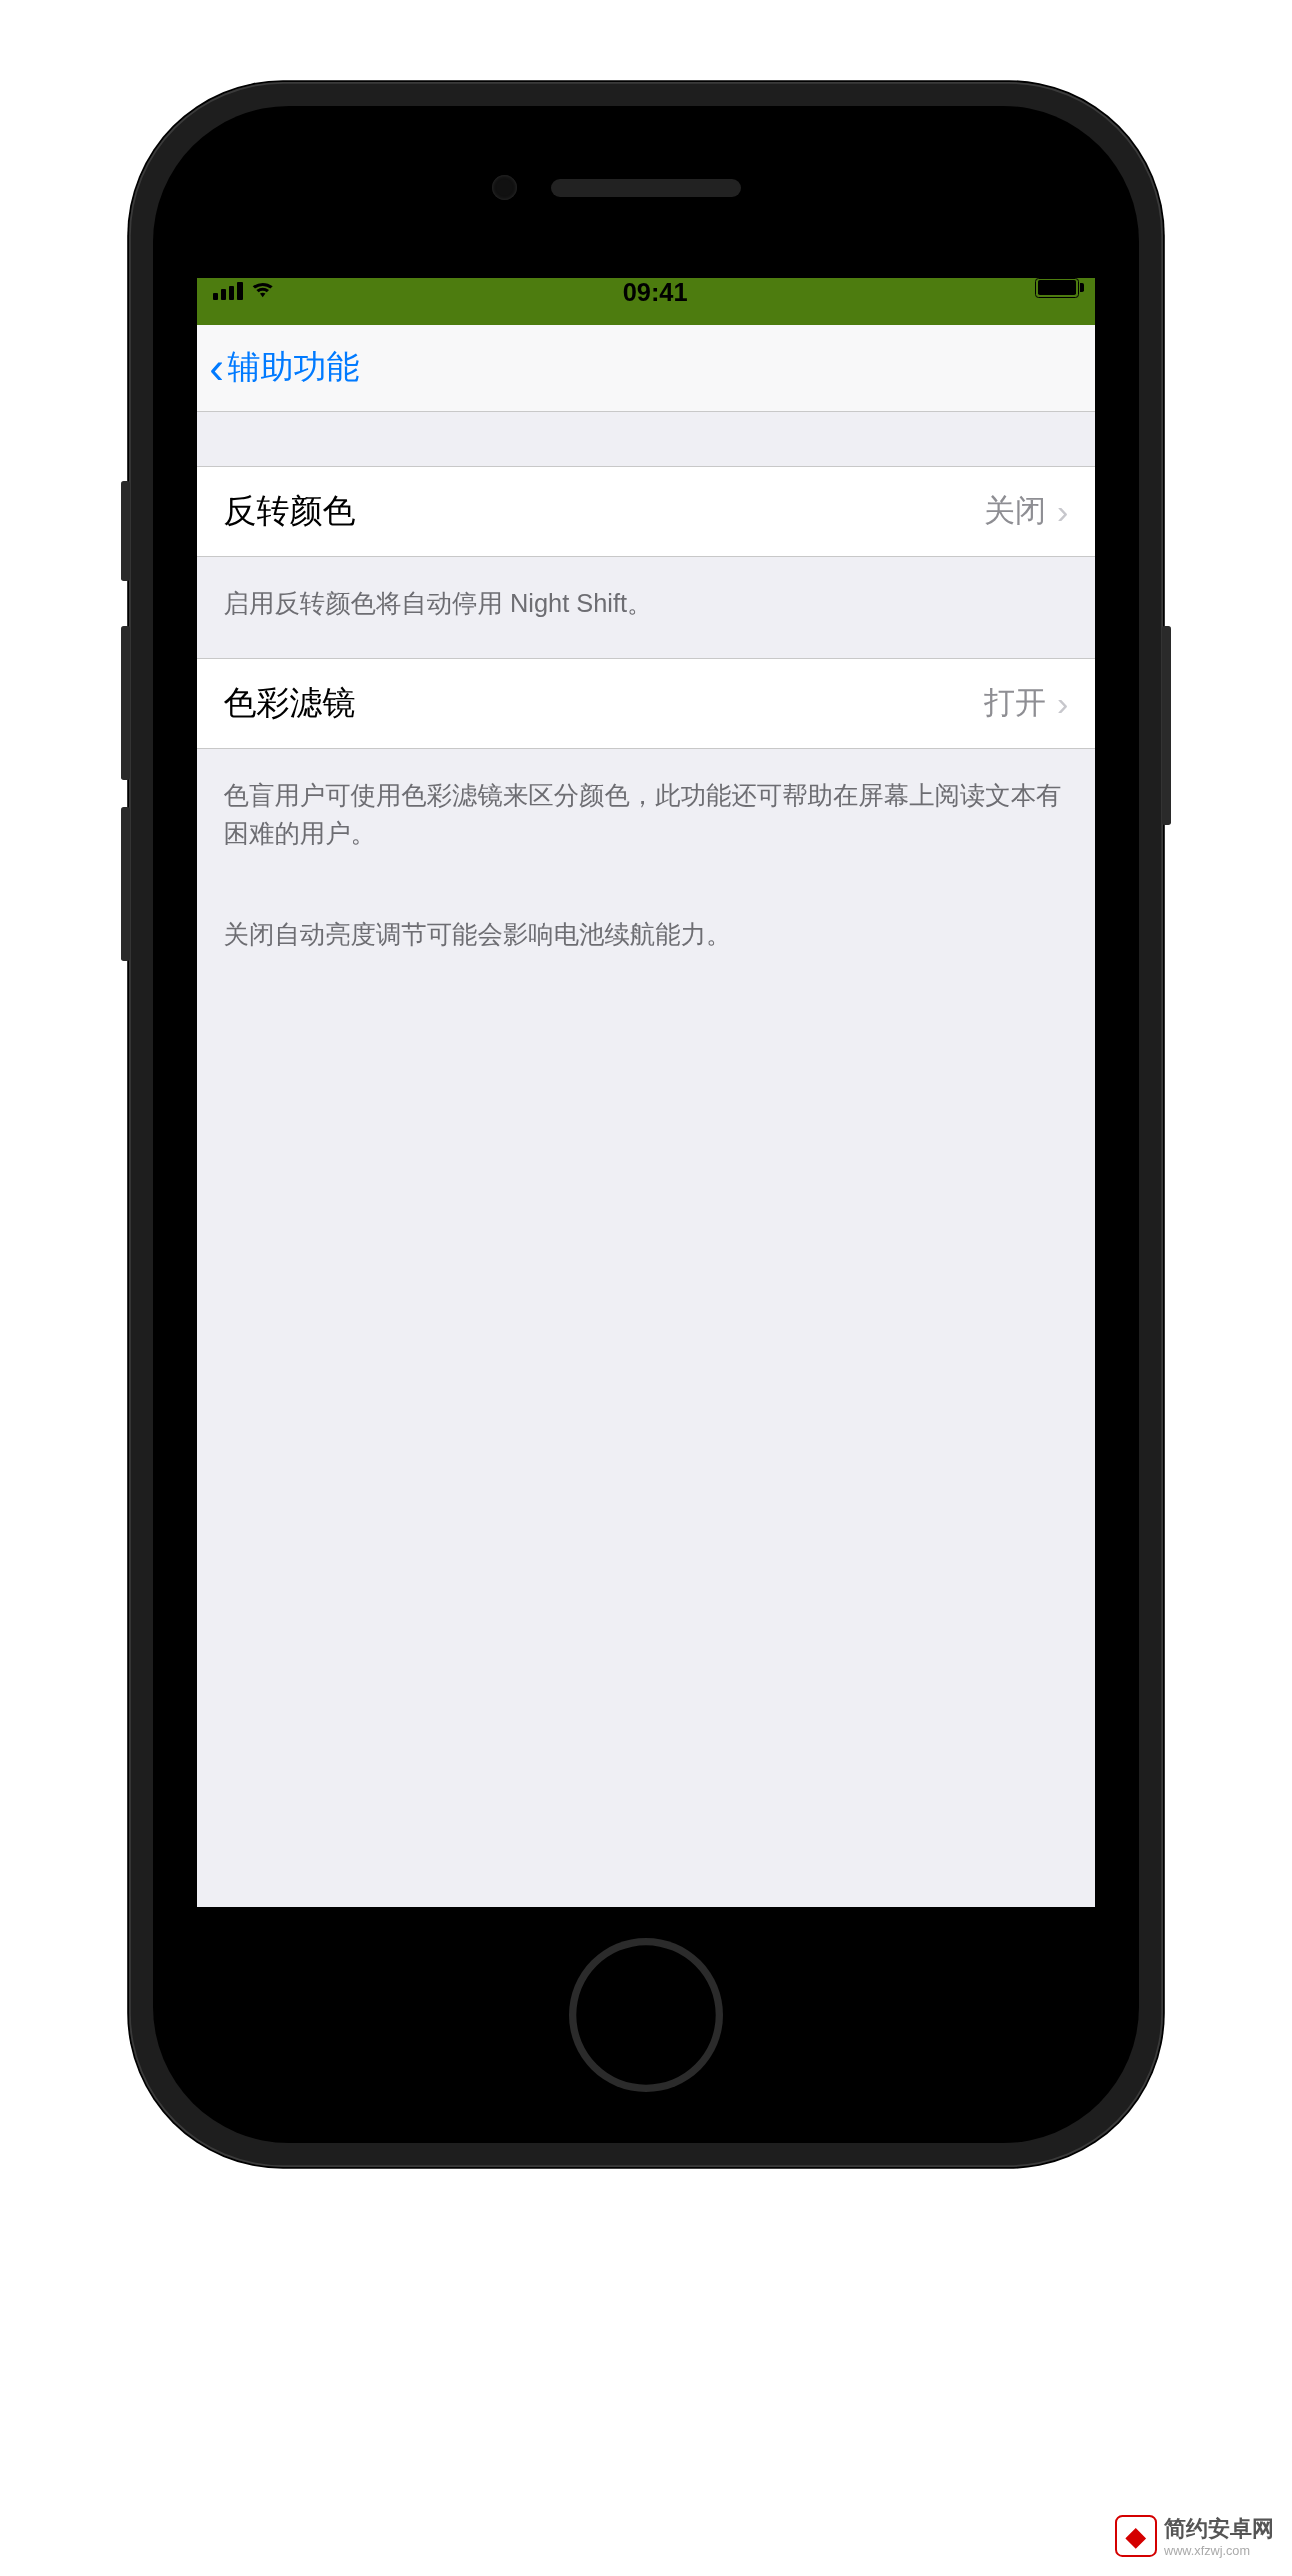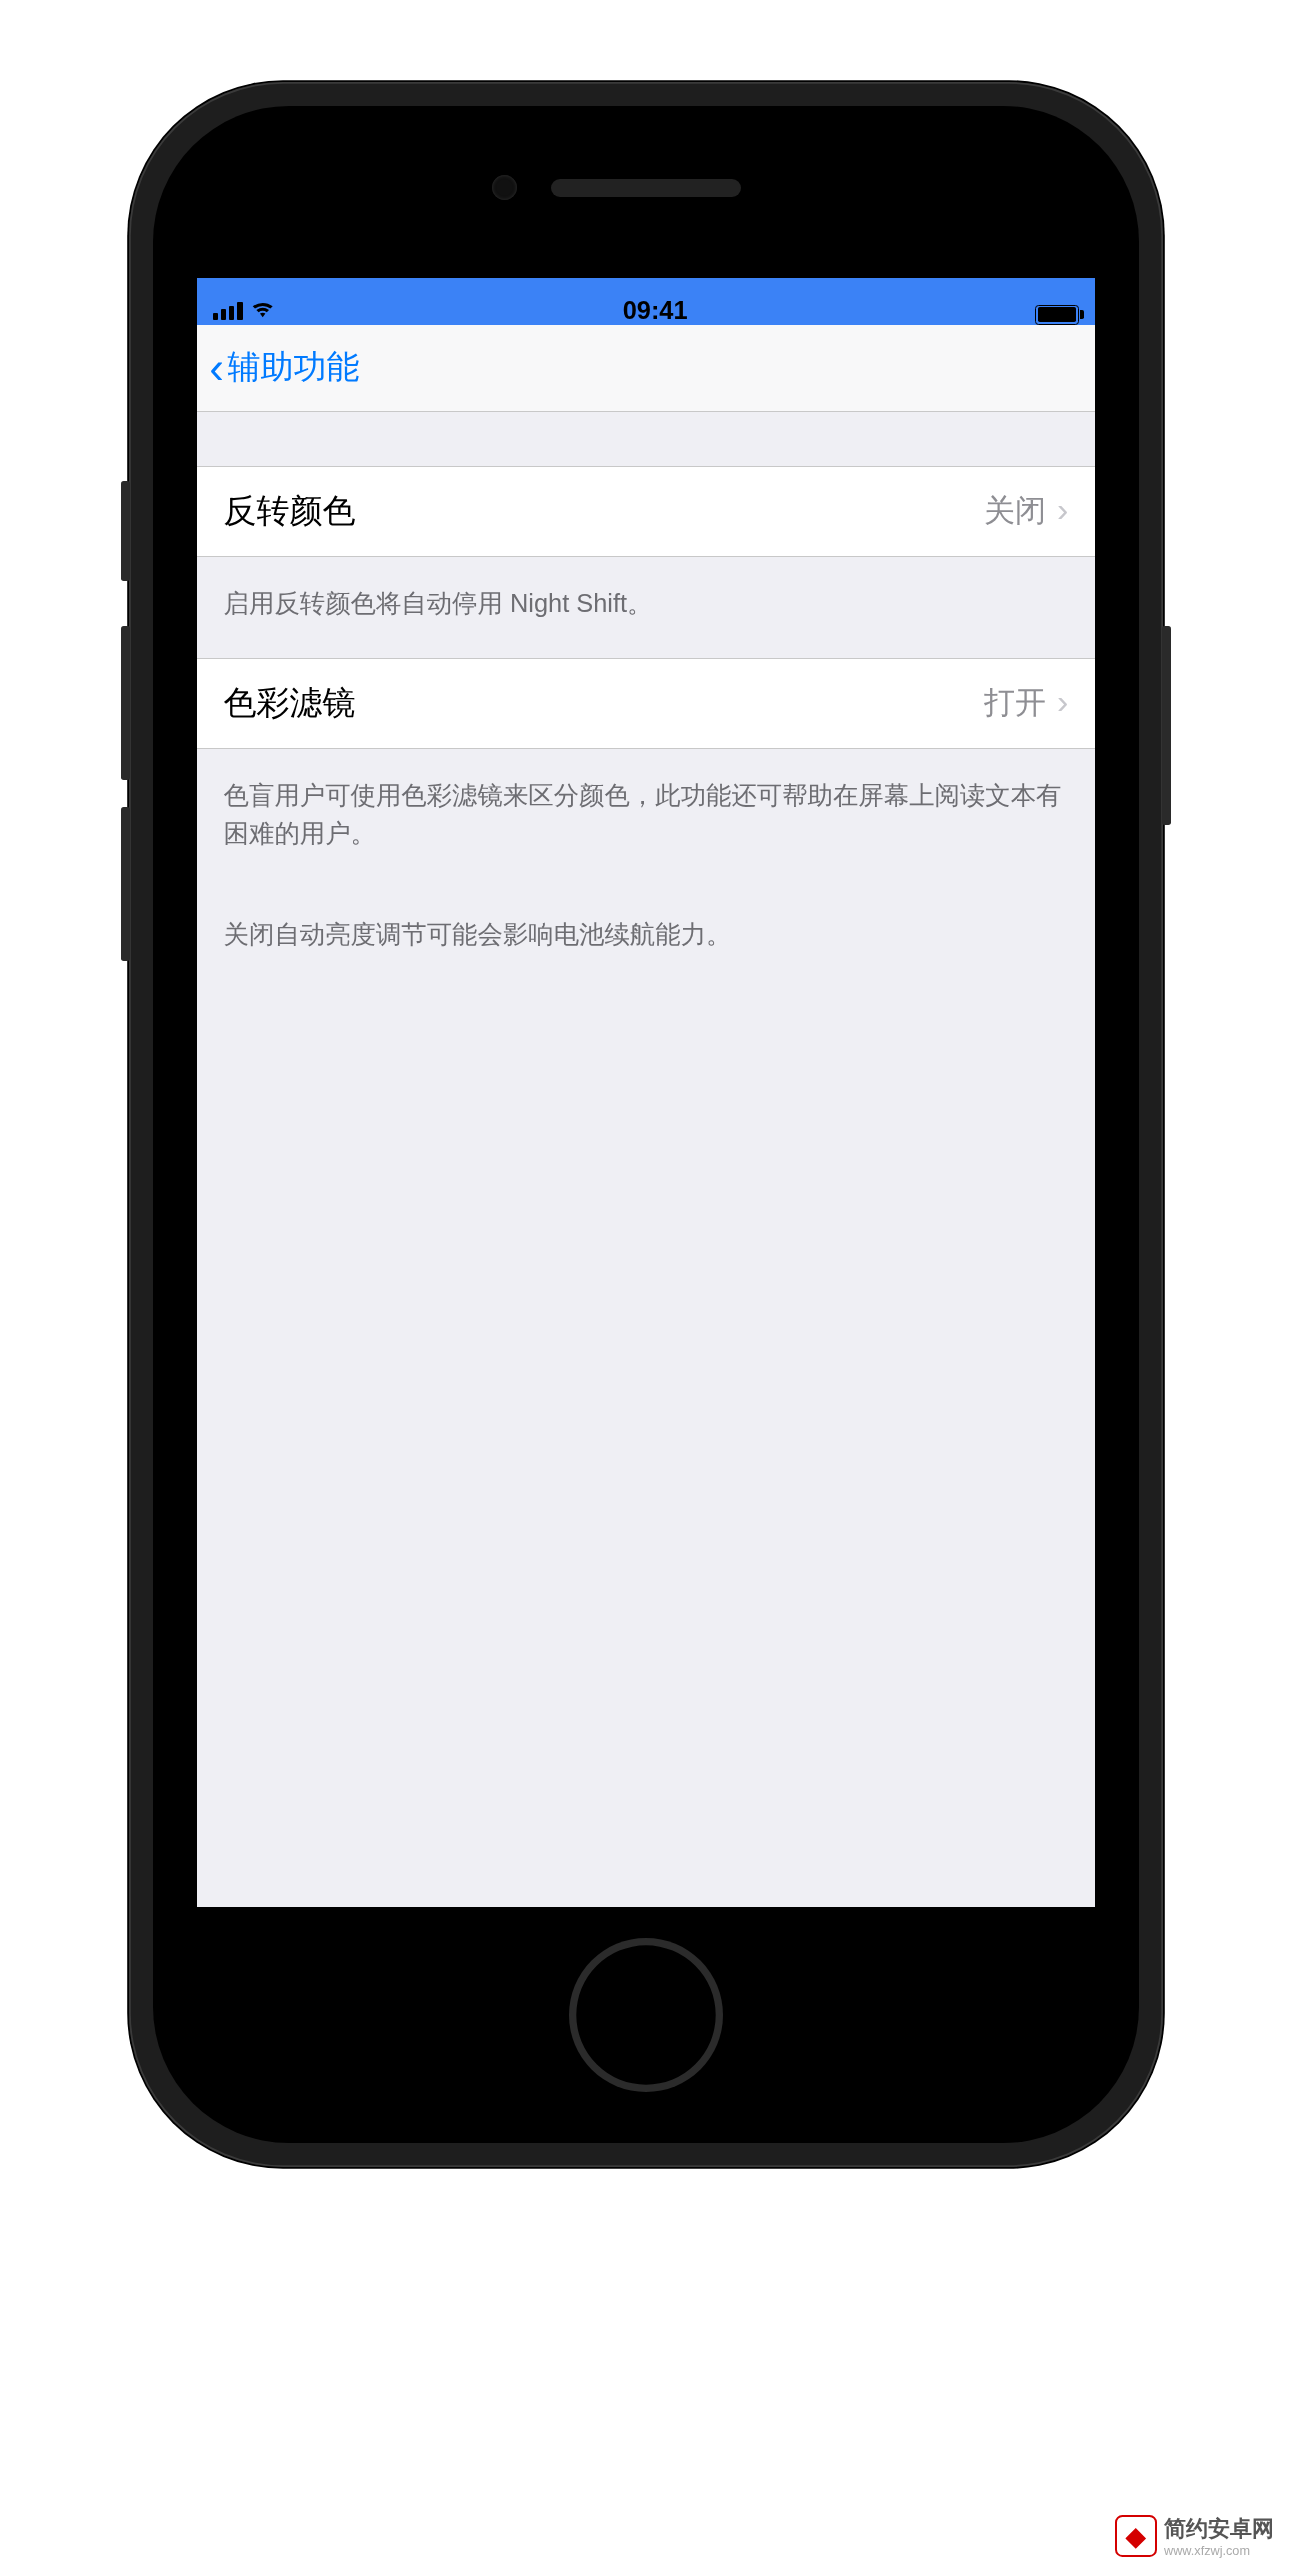--- a/index.html
+++ b/index.html
@@ -56,22 +56,22 @@
 
   .screen {
     position:absolute;
     top:172px; bottom:236px; left:44px; right:44px;
     background:#efeff4;
     overflow:hidden;
   }
 
   
   .status {
-    height:47px; display:flex; align-items:flex-end; padding:0 16.3px;
-    background:#3b82f6;
+    height:47px; display:flex; align-items:flex-start; padding:0 16.3px;
+    background:#4d7c0f;
     font-size:23.6px; font-weight:600;
   }
   .status .left { display:flex; align-items:center; gap:7.3px; }
   .signal { display:flex; align-items:flex-end; gap:2.7px; }
   .signal span { width:5.4px; background:#000; border-radius:0.9px; }
   .signal span:nth-child(1){height:7.3px;} .signal span:nth-child(2){height:11px;}
   .signal span:nth-child(3){height:14.5px;} .signal span:nth-child(4){height:18px;}
   .wifi { font-size:23.6px; }
   .status .center { flex:1; text-align:center; font-size:25.4px; }
   .battery { width:44px; height:20px; border:1.8px solid #000; border-radius:3.6px; position:relative; }
@@ -92,21 +92,21 @@
 
   .cell {
     background:#fff; min-height:91px;
     display:flex; align-items:center;
     padding:0 27px; font-size:33px;
     border-top:0.9px solid #c8c8c8;
     border-bottom:0.9px solid #c8c8c8;
     justify-content:space-between;
   }
   .cell .label { color:#000; }
-  .cell .right { display:flex; align-items:flex-start; gap:11px; color:#8e8e93; font-size:31px; }
+  .cell .right { display:flex; align-items:center; gap:11px; color:#8e8e93; font-size:31px; }
   .chevron { color:#c7c7cc; font-size:34px; }
 
   .footer {
     padding:27px 27px 36px; color:#6d6d72; font-size:25.4px; line-height:1.5;
   }
 
   
   .toggle { width:92px; height:56px; border-radius:36px; position:relative; }
   .toggle.on { background:#4cd964; }
   .toggle .knob { position:absolute; top:3.6px; width:49px; height:49px; background:#fff; border-radius:50%; box-shadow:0 1.8px 3.6px rgba(0,0,0,.25);}

